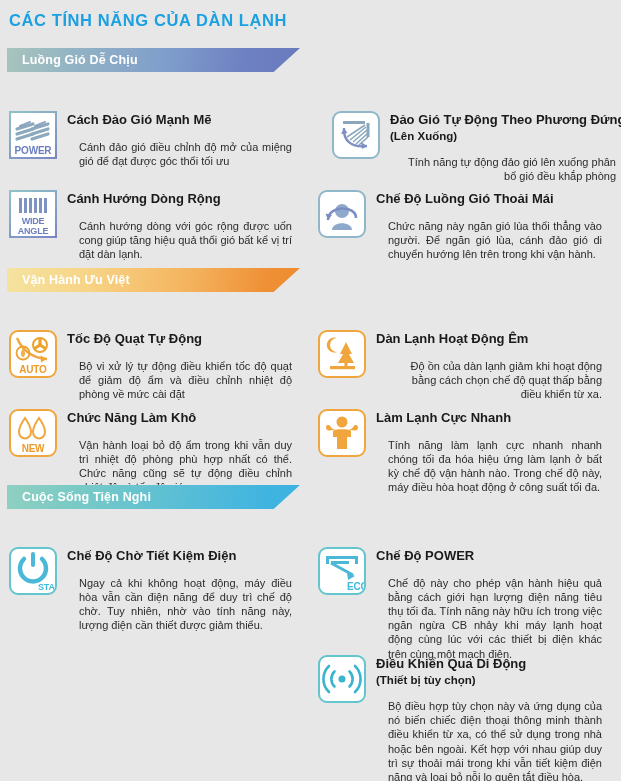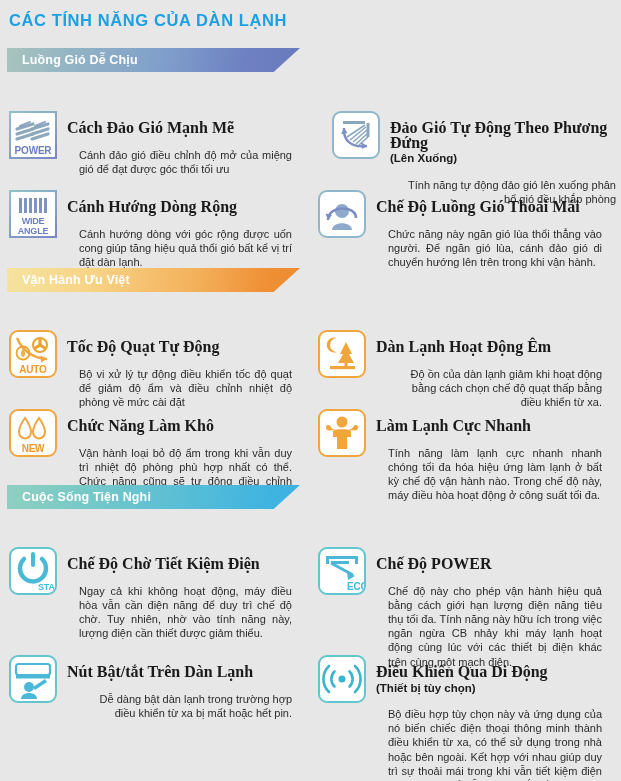--- a/index.html
+++ b/index.html
@@ -92,26 +92,25 @@
   }
   .icon-box.blue  { border: 2px solid; border-image: linear-gradient(150deg,#8fc3c7,#7b86c4) 1; border-radius: 9px; box-shadow: inset 0 0 0 1px #ffffff; }
   .icon-box.bluealt { border: 2px solid #8fb7c9; }
   .icon-box.orange{ border: 2px solid #f0a63c; }
   .icon-box.teal  { border: 2px solid #63c5cd; }
   .feature .txt {
     margin-left: 10px;
     flex: 1 1 auto;
   }
   .feat-title {
-    font-size: 16px;
+    font-size: 13px;
     font-weight: bold;
     color: #1a1a1a;
     line-height: 14.5px;
-    margin: 12px 0 1px 0;
-    font-family: Liberation Serif, serif;
+    margin: 4px 0 1px 0;
   }
   .feat-sub {
     font-size: 11.5px;
     font-weight: bold;
     color: #1a1a1a;
     line-height: 14.5px;
     margin: 0 0 1px 0;
   }
   .feat-body {
     font-size: 11px;
@@ -358,35 +357,20 @@
             <path d="M35 27 l-8 -4 l1 8 z" fill="#4cb8d8"></path>
           </svg>
           <div class="icon-label lbl-teal">ECONO</div>
         </div>
         <div class="txt">
           <p class="feat-title">Chế Độ POWER</p>
           <p class="feat-body">Chế độ này cho phép vận hành hiệu quả bằng cách giới hạn lượng điện năng tiêu thụ tối đa. Tính năng này hữu ích trong việc ngăn ngừa CB nhảy khi máy lạnh hoạt động cùng lúc với các thiết bị điện khác trên cùng một mạch điện.</p>
         </div>
       </div>
 
-      <div class="feature" style="left:9px; top:144px; width:295px;">
-        <div class="icon-box teal">
-          <svg width="44" height="44" viewBox="0 0 44 44">
-            <rect x="5" y="7" width="34" height="11" rx="2.5" fill="none" stroke="#4cb8d8" stroke-width="2.2"></rect>
-            <rect x="5" y="18" width="34" height="3.5" fill="#4cb8d8"></rect>
-            <circle cx="18" cy="30" r="5" fill="#4cb8d8"></circle>
-            <path d="M10 42 C10 34, 26 34, 26 42 Z" fill="#4cb8d8"></path>
-            <path d="M22 30 L34 22 L36 25 L24 33 Z" fill="#4cb8d8"></path>
-          </svg>
-        </div>
-        <div class="txt">
-          <p class="feat-title">Nút Bật/tắt Trên Dàn Lạnh</p>
-          <p class="feat-body nojustify">Dễ dàng bật dàn lạnh trong trường hợp điều khiển từ xa bị mất hoặc hết pin.</p>
-        </div>
-      </div>
 
       <div class="feature" style="left:318px; top:144px; width:296px;">
         <div class="icon-box teal">
           <svg width="44" height="44" viewBox="0 0 44 44">
             <circle cx="22" cy="22" r="3.5" fill="#3ab4cf"></circle>
             <g fill="none" stroke="#3ab4cf" stroke-width="2.6" stroke-linecap="round">
               <path d="M14.5 14.5 A10.5 10.5 0 0 0 14.5 29.5"></path>
               <path d="M29.5 14.5 A10.5 10.5 0 0 1 29.5 29.5"></path>
               <path d="M9 9 A18 18 0 0 0 9 35"></path>
               <path d="M35 9 A18 18 0 0 1 35 35"></path>

